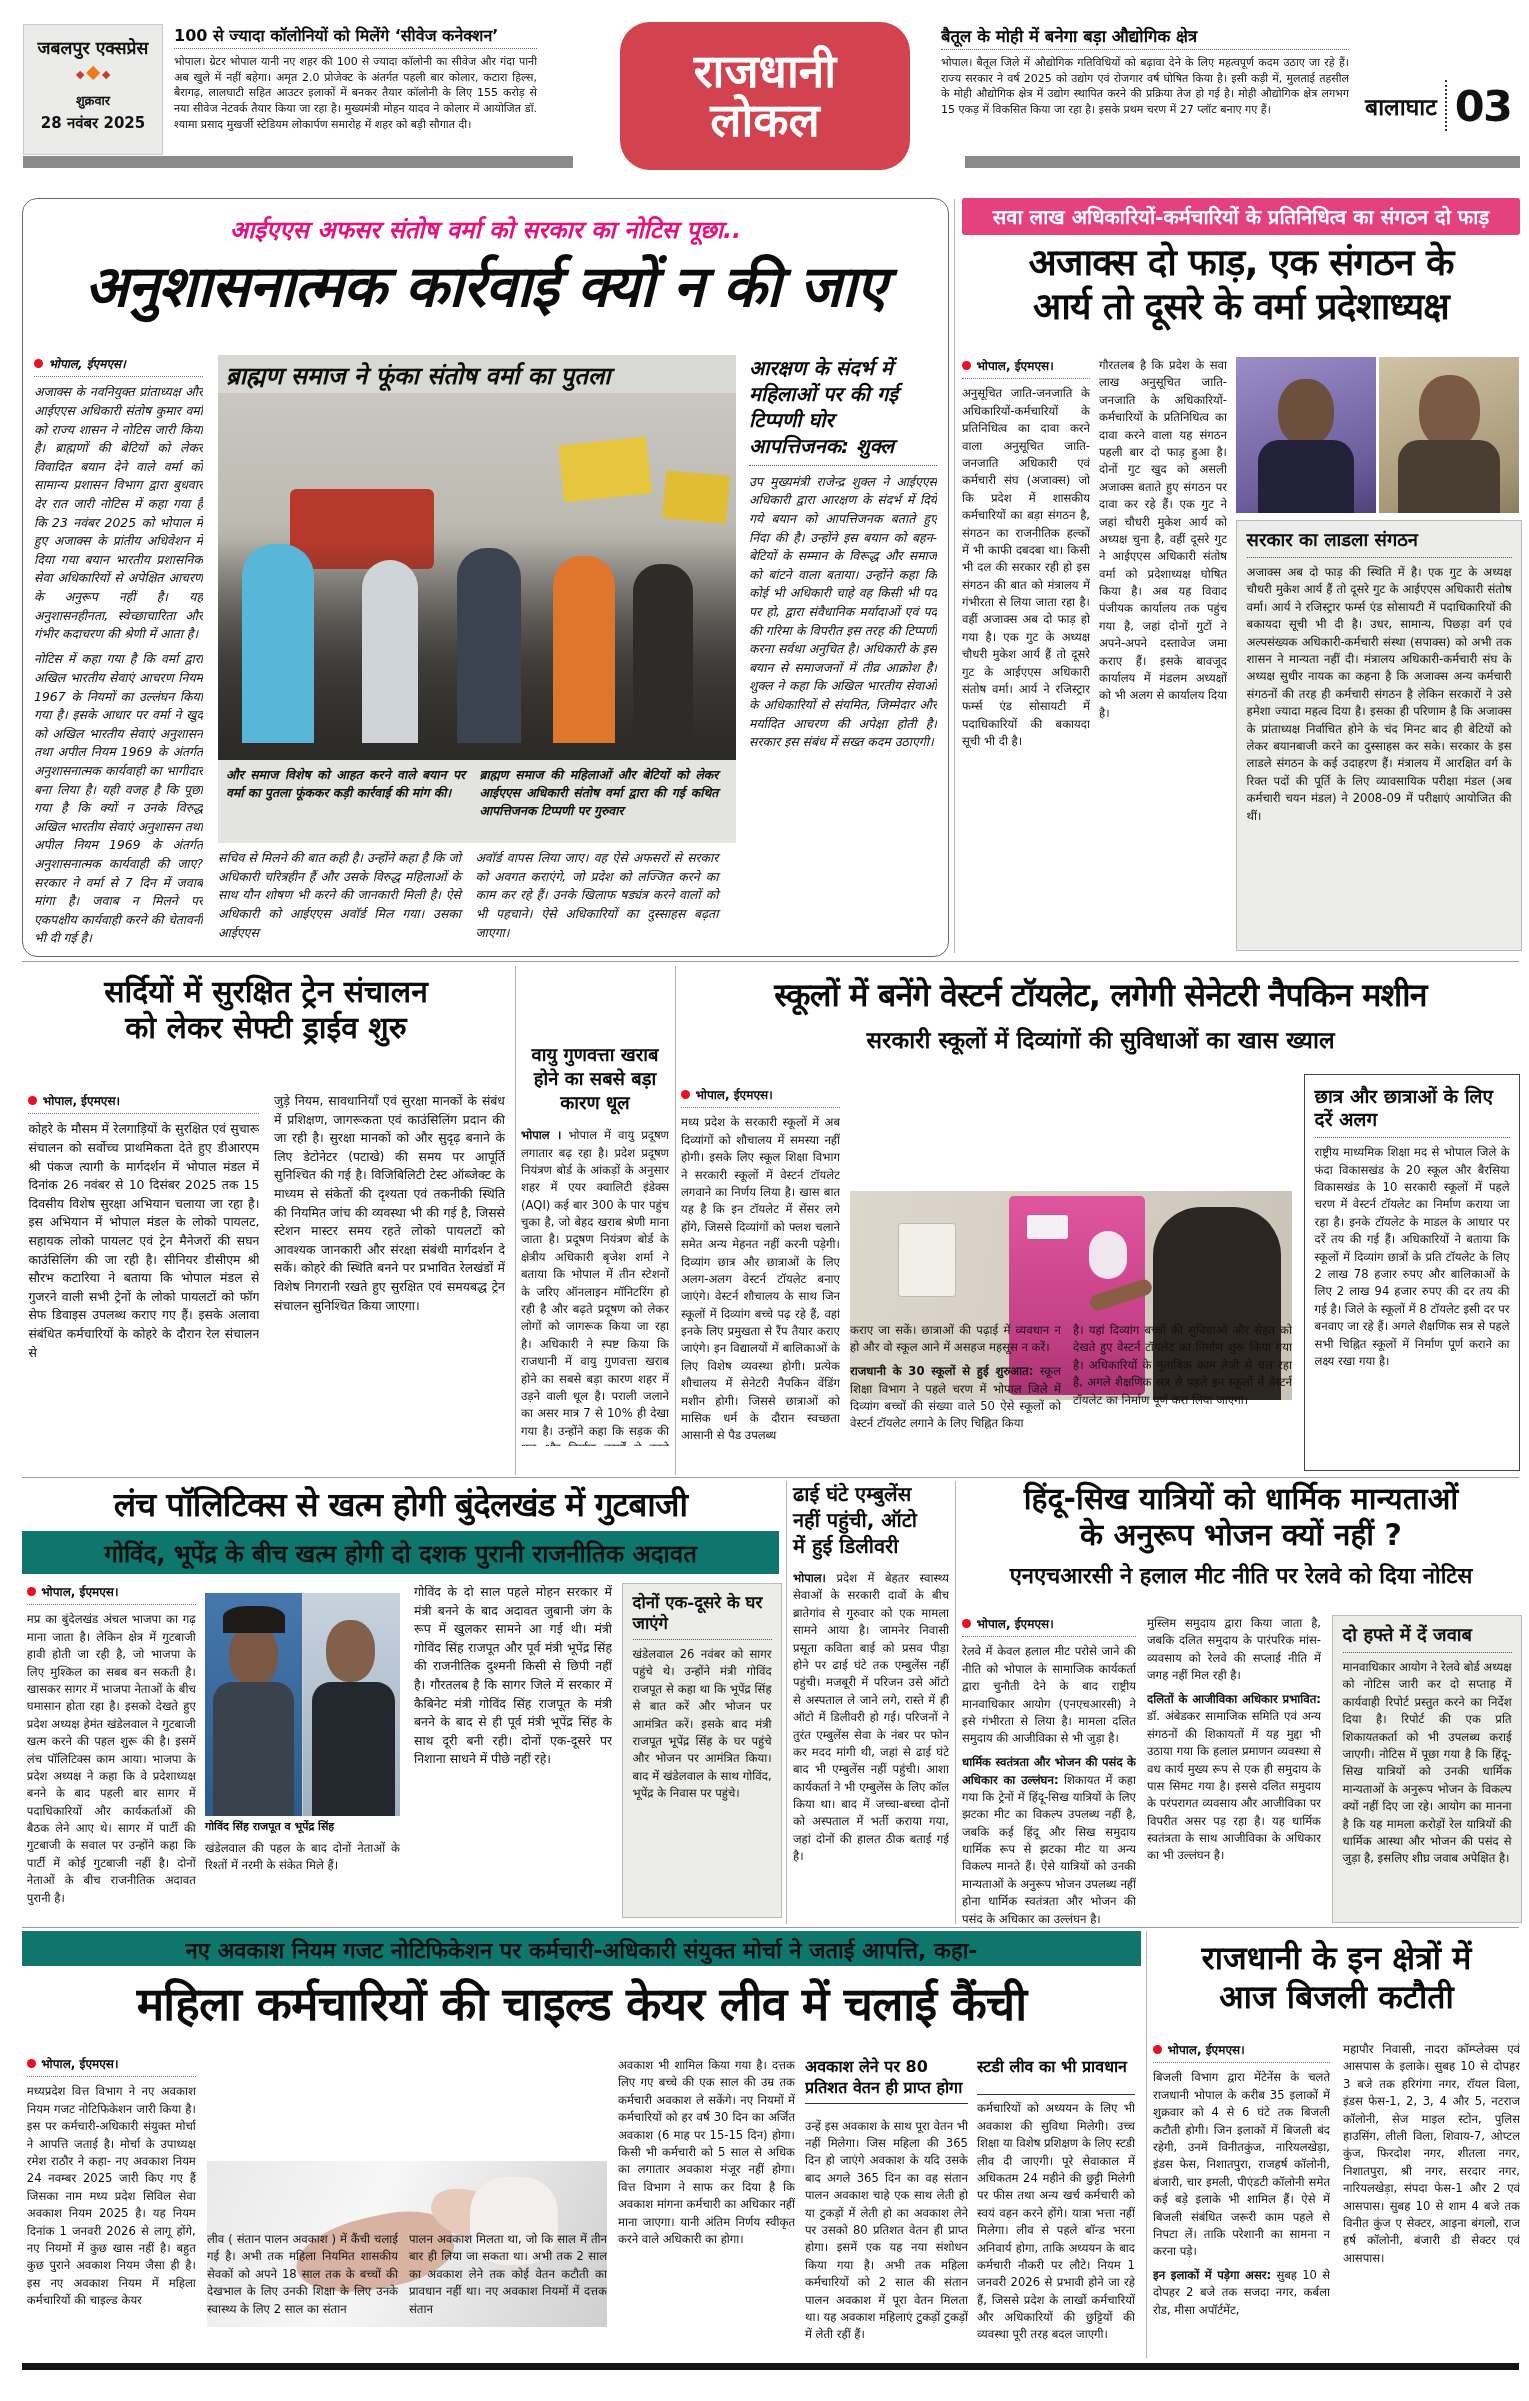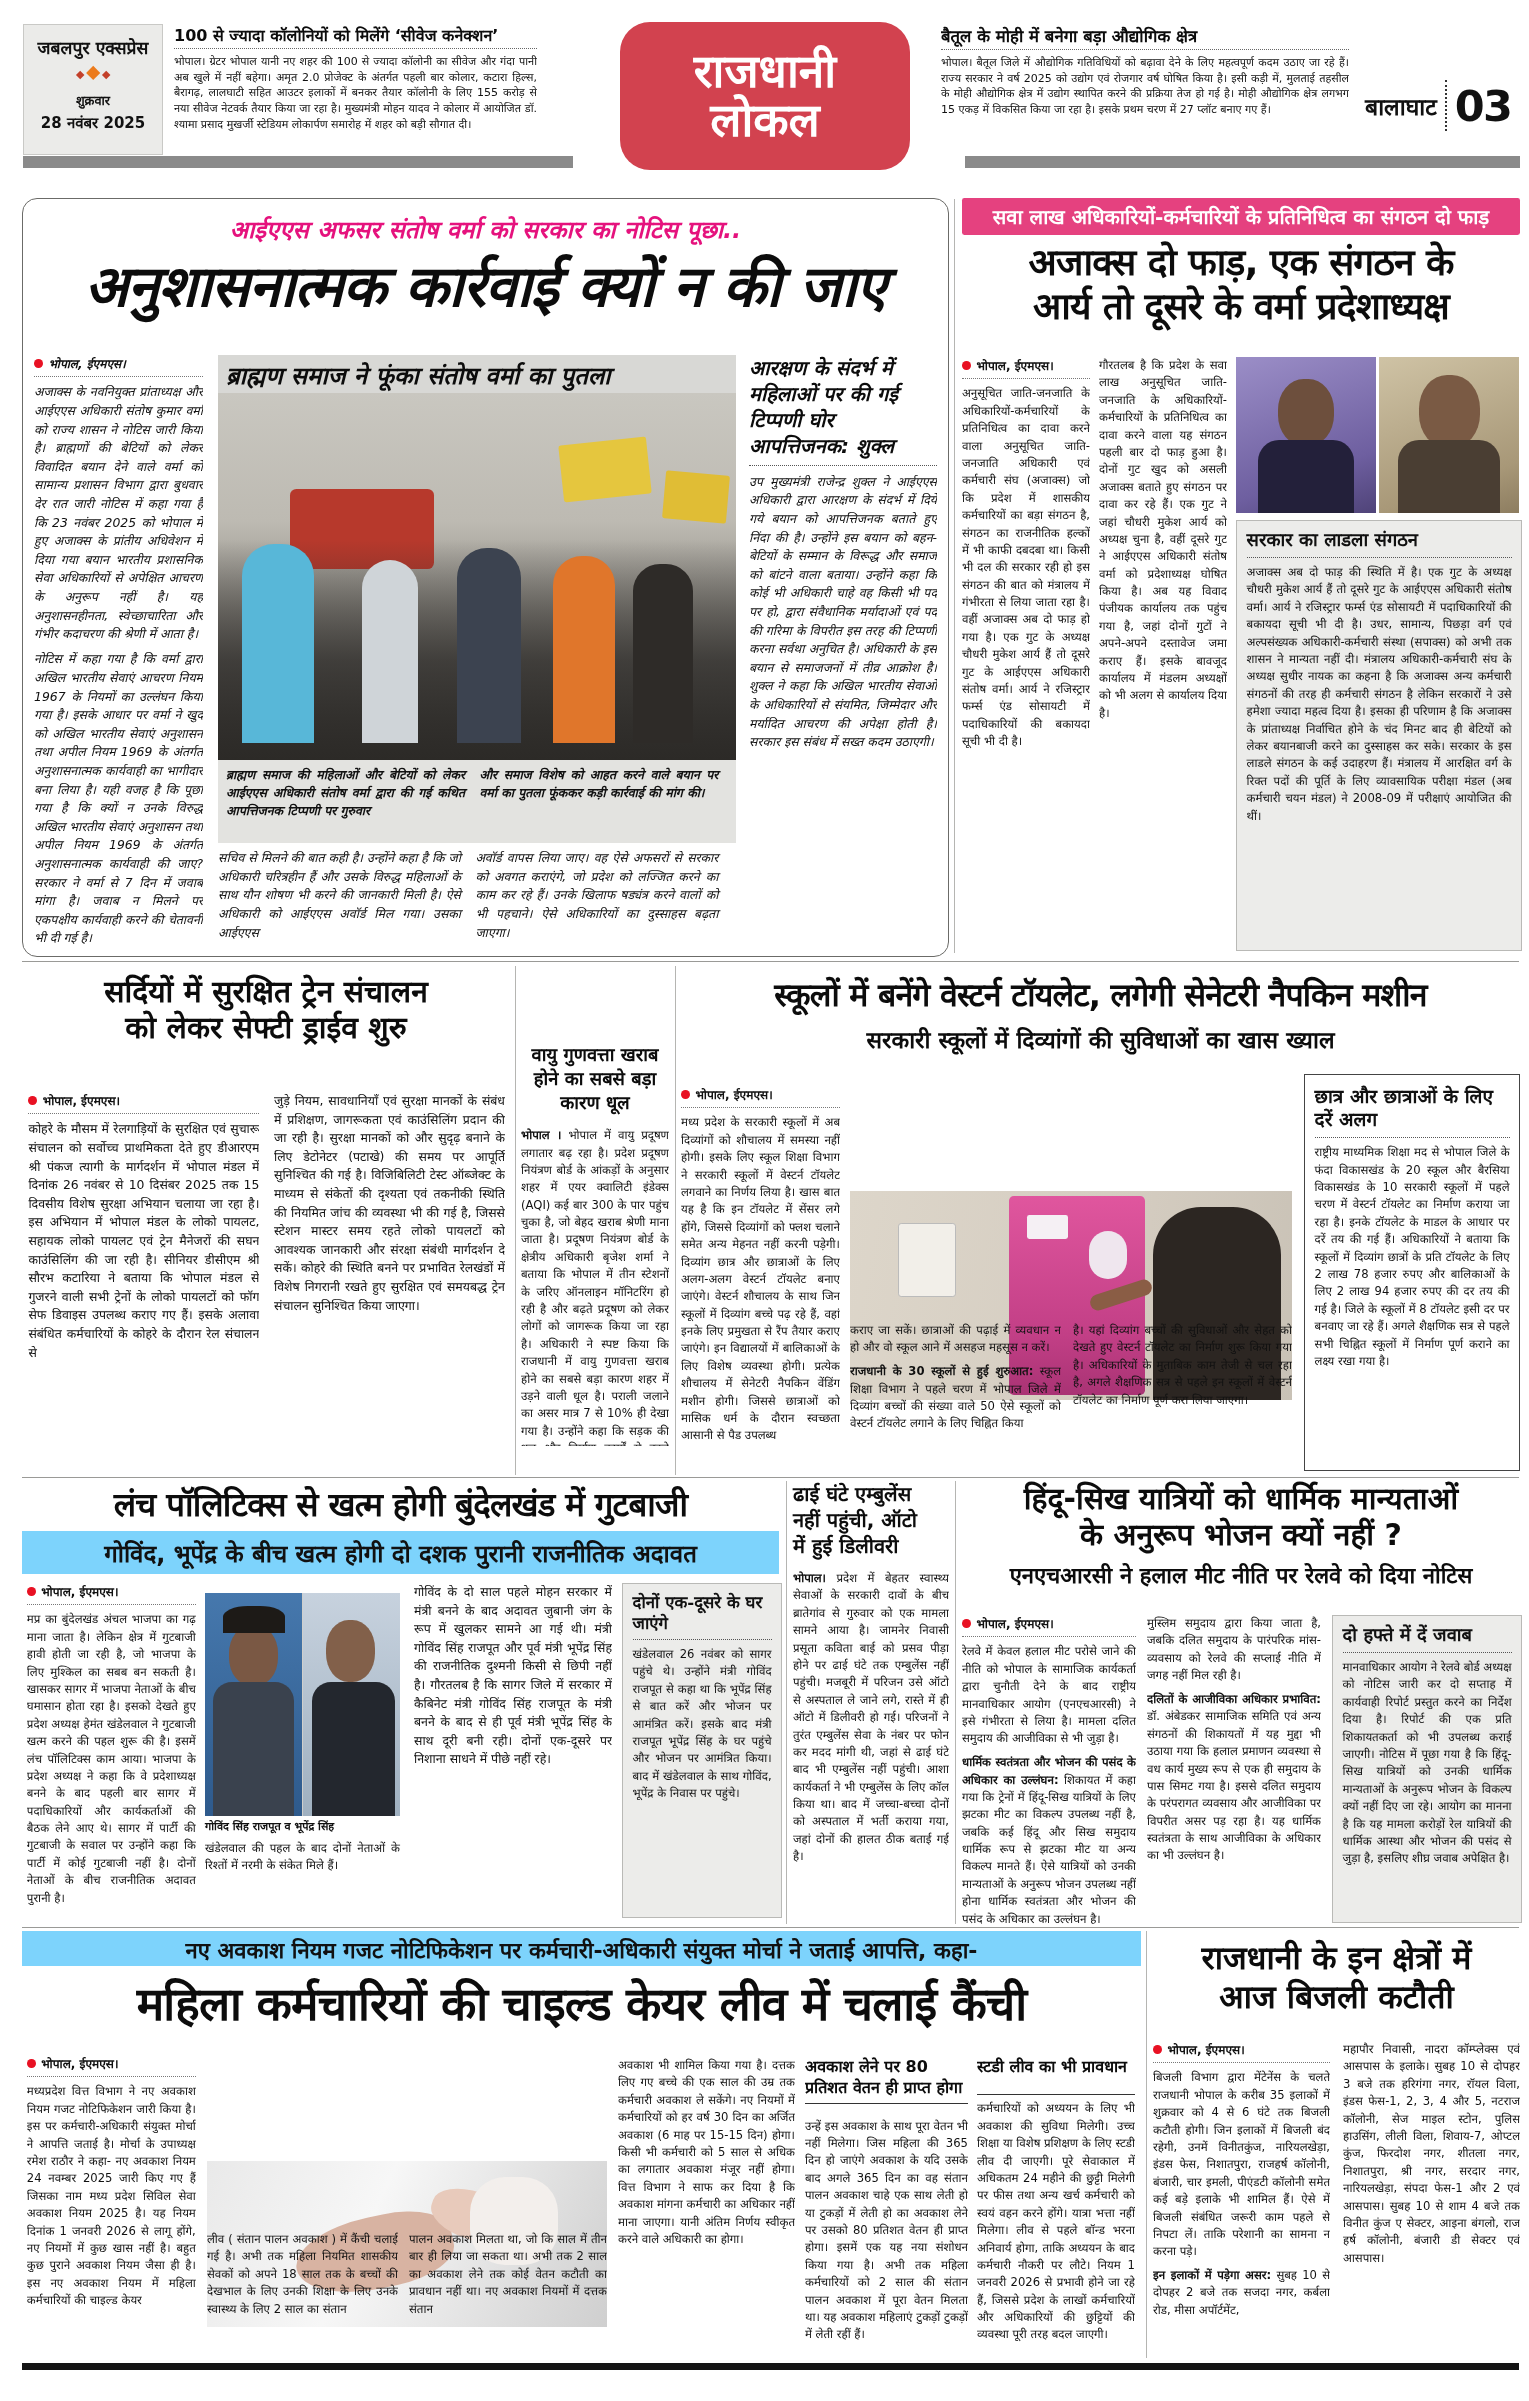--- a/index.html
+++ b/index.html
@@ -12,21 +12,21 @@
   .nowrap{white-space:nowrap;}
   .ctr{text-align:center;}
   .byline{display:flex;align-items:center;gap:5.6px;font-weight:700;font-size:12px;
     border-bottom:0.8px dotted #777;padding-bottom:4px;margin-bottom:6.4px;}
   .dot{width:8.8px;height:8.8px;border-radius:50%;background:#e81123;flex:0 0 auto;}
   .runin{font-weight:800;}
   .col{overflow:hidden;}
   .sb{background:#ececea;border:0.8px solid #b9b9b6;padding:8px 9.6px;overflow:hidden;}
   .sb h4{margin:0 0 6.4px 0;font-size:18.3px;line-height:1.25;border-bottom:0.8px dotted #555;padding-bottom:4.8px;}
   .sbw{background:#fff;border:1.3px solid #444;}
-  .band-y{background:#7dd3fc;color:#111;font-weight:800;display:flex;align-items:center;justify-content:center;}
+  .band-y{background:#0f766e;color:#111;font-weight:800;display:flex;align-items:center;justify-content:center;}
   .band-p{background:#e5417f;color:#fff;font-weight:800;display:flex;align-items:center;justify-content:center;}
   .kick{color:#e5127d;font-weight:800;}
   .vr{width:0.8px;background:#b5b5b2;}
   .hr{height:0.8px;background:#9a9a97;}
   .ph{position:relative;overflow:hidden;background:#cfcfcc;}
   .ph .s{position:absolute;}
   .capgrey{background:#e3e3e0;}
   .cap{font-weight:700;font-size:12.4px;line-height:1.42;text-align:justify;}
 </style>
 </head>
@@ -87,22 +87,22 @@
         <div class="s" style="left:343px;top:48px;width:88px;height:57px;background:#e5c63e;transform:rotate(-6deg);border-radius:2.4px;"></div>
         <div class="s" style="left:446px;top:80px;width:64px;height:48px;background:#e0bd35;transform:rotate(5deg);border-radius:2.4px;"></div>
         <div class="s" style="left:0;bottom:0;width:100%;height:60%;background:linear-gradient(180deg,rgba(60,58,54,0) 0%,rgba(44,42,40,.75) 55%,#2c2a27 100%);"></div>
         <div class="s" style="left:24px;top:151px;width:72px;height:199px;background:#58b7d8;border-radius:32px 32px 0 0;"></div>
         <div class="s" style="left:144px;top:167px;width:56px;height:183px;background:#cfd4d8;border-radius:28px 28px 0 0;"></div>
         <div class="s" style="left:239px;top:155px;width:64px;height:195px;background:#3c4350;border-radius:30px 30px 0 0;"></div>
         <div class="s" style="left:335px;top:163px;width:62px;height:187px;background:#e0762b;border-radius:29px 29px 0 0;"></div>
         <div class="s" style="left:415px;top:171px;width:60px;height:179px;background:#2e2b28;border-radius:27px 27px 0 0;"></div>
       </div>
       <div class="capgrey" style="display:flex;gap:14.4px;padding:6.4px 8px;height:70px;overflow:hidden;">
+        <div class="cap" style="width:239px;">और समाज विशेष को आहत करने वाले बयान पर वर्मा का पुतला फूंककर कड़ी कार्रवाई की मांग की।</div>
         <div class="cap" style="width:239px;">ब्राह्मण समाज की महिलाओं और बेटियों को लेकर आईएएस अधिकारी संतोष वर्मा द्वारा की गई कथित आपत्तिजनक टिप्पणी पर गुरुवार</div>
-        <div class="cap" style="width:239px;">और समाज विशेष को आहत करने वाले बयान पर वर्मा का पुतला फूंककर कड़ी कार्रवाई की मांग की।</div>
       </div>
       <div style="display:flex;gap:14.4px;margin-top:6.4px;height:96px;overflow:hidden;">
         <p class="t" style="width:243px;">सचिव से मिलने की बात कही है। उन्होंने कहा है कि जो अधिकारी चरित्रहीन हैं और उसके विरुद्ध महिलाओं के साथ यौन शोषण भी करने की जानकारी मिली है। ऐसे अधिकारी को आईएएस अवॉर्ड मिल गया। उसका आईएएस</p>
         <p class="t" style="width:243px;">अवॉर्ड वापस लिया जाए। वह ऐसे अफसरों से सरकार को अवगत कराएंगे, जो प्रदेश को लज्जित करने का काम कर रहे हैं। उनके खिलाफ षड्यंत्र करने वालों को भी पहचाने। ऐसे अधिकारियों का दुस्साहस बढ़ता जाएगा।</p>
       </div>
     </div>
 
     <div class="abs col" style="left:726px;top:156px;width:188px;height:590px;">
       <div class="hl" style="font-size:20px;line-height:1.3;border-bottom:0.8px dotted #555;padding-bottom:6.4px;margin-bottom:6.4px;">आरक्षण के संदर्भ में महिलाओं पर की गई टिप्पणी घोर आपत्तिजनक: शुक्ल</div>
       <p class="t">उप मुख्यमंत्री राजेन्द्र शुक्ल ने आईएएस अधिकारी द्वारा आरक्षण के संदर्भ में दिये गये बयान को आपत्तिजनक बताते हुए निंदा की है। उन्होंने इस बयान को बहन-बेटियों के सम्मान के विरूद्ध और समाज को बांटने वाला बताया। उन्होंने कहा कि कोई भी अधिकारी चाहे वह किसी भी पद पर हो, द्वारा संवैधानिक मर्यादाओं एवं पद की गरिमा के विपरीत इस तरह की टिप्पणी करना सर्वथा अनुचित है। अधिकारी के इस बयान से समाजजनों में तीव्र आक्रोश है। शुक्ल ने कहा कि अखिल भारतीय सेवाओं के अधिकारियों से संयमित, जिम्मेदार और मर्यादित आचरण की अपेक्षा होती है। सरकार इस संबंध में सख्त कदम उठाएगी।</p>

